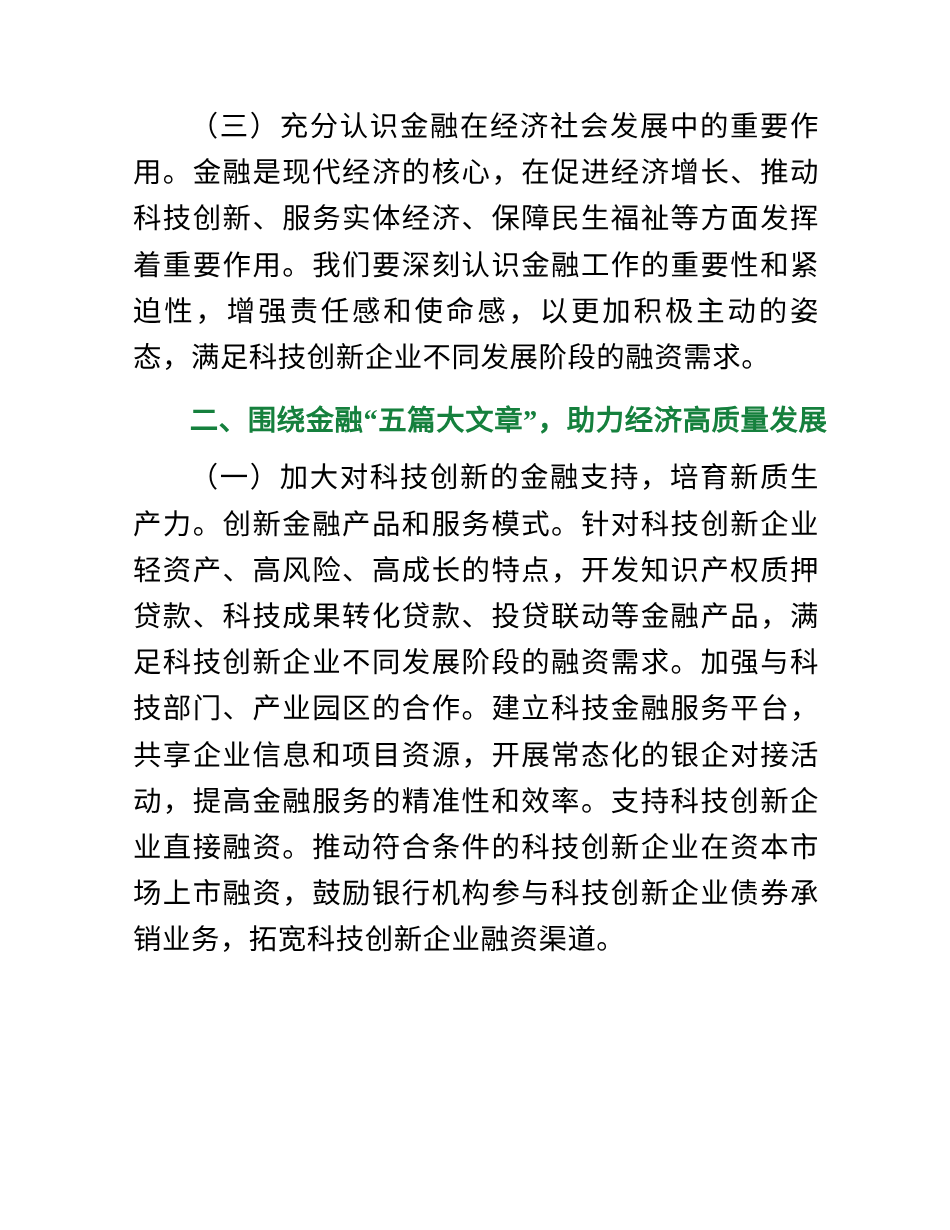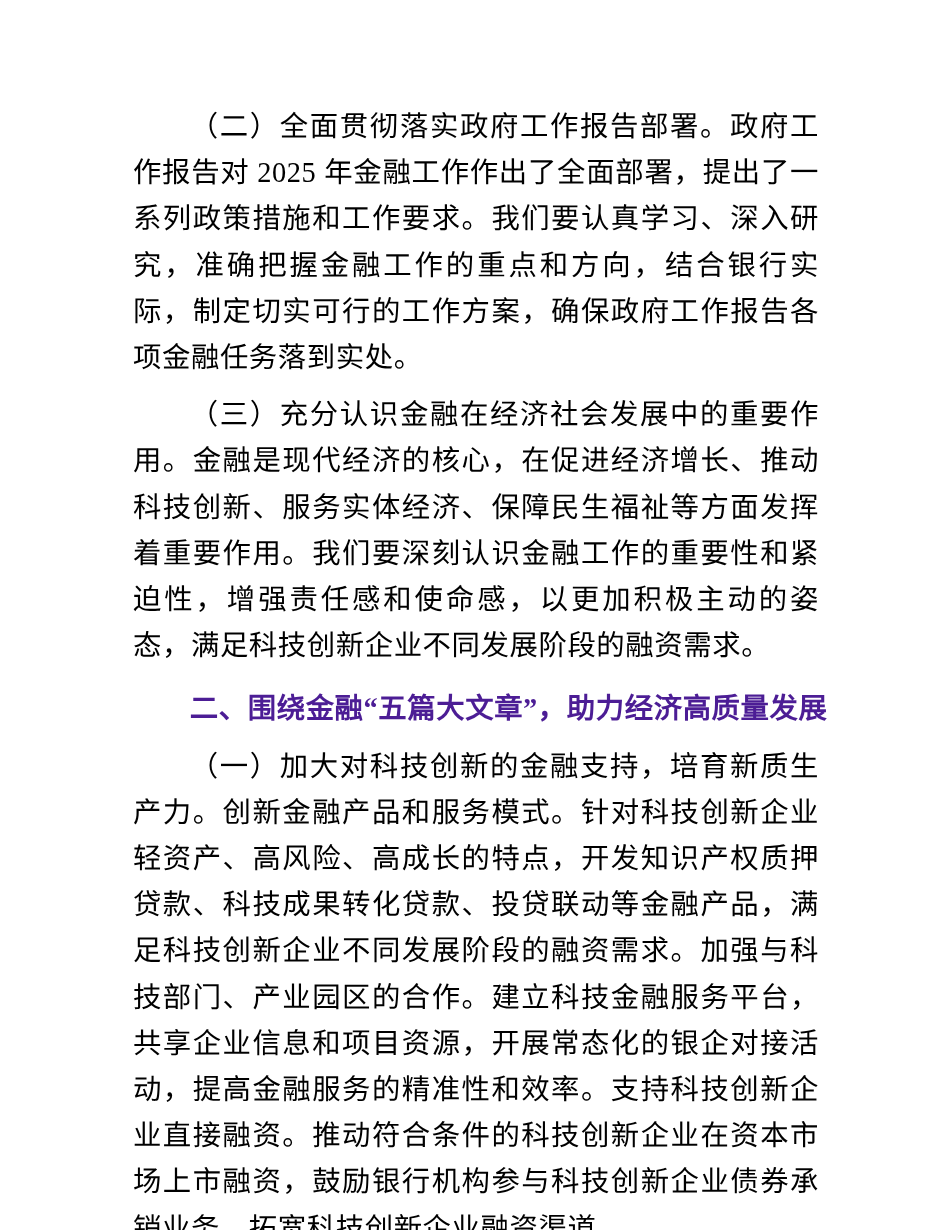--- a/index.html
+++ b/index.html
@@ -38,36 +38,35 @@
     word-break: break-all;
     -webkit-font-smoothing: antialiased;
   }
   .para:last-child {
     margin-bottom: 0;
   }
   .heading {
     font-family: "Liberation Serif", "DejaVu Serif", serif;
     font-size: 28.4px;
     line-height: 46.2px;
-    color: #4c1d95;
+    color: #15803d;
     text-align: left;
     text-indent: 2em;
     margin: 0 0 11px 0;
     letter-spacing: 0.02em;
     white-space: nowrap;
   }
   .spacer-top { height: 6px; }
 </style>
 </head>
 <body>
 
 <div id="page">
   <div id="doc-body">
 
-    <p class="para">（二）全面贯彻落实政府工作报告部署。政府工作报告对 2025 年金融工作作出了全面部署，提出了一系列政策措施和工作要求。我们要认真学习、深入研究，准确把握金融工作的重点和方向，结合银行实际，制定切实可行的工作方案，确保政府工作报告各项金融任务落到实处。</p>
 
     <p class="para">（三）充分认识金融在经济社会发展中的重要作用。金融是现代经济的核心，在促进经济增长、推动科技创新、服务实体经济、保障民生福祉等方面发挥着重要作用。我们要深刻认识金融工作的重要性和紧迫性，增强责任感和使命感，以更加积极主动的姿态，满足科技创新企业不同发展阶段的融资需求。</p>
 
     <div class="spacer-top"></div>
 
     <h2 class="heading">二、围绕金融“五篇大文章”，助力经济高质量发展</h2>
 
     <p class="para">（一）加大对科技创新的金融支持，培育新质生产力。创新金融产品和服务模式。针对科技创新企业轻资产、高风险、高成长的特点，开发知识产权质押贷款、科技成果转化贷款、投贷联动等金融产品，满足科技创新企业不同发展阶段的融资需求。加强与科技部门、产业园区的合作。建立科技金融服务平台，共享企业信息和项目资源，开展常态化的银企对接活动，提高金融服务的精准性和效率。支持科技创新企业直接融资。推动符合条件的科技创新企业在资本市场上市融资，鼓励银行机构参与科技创新企业债券承销业务，拓宽科技创新企业融资渠道。</p>
 
   </div>

